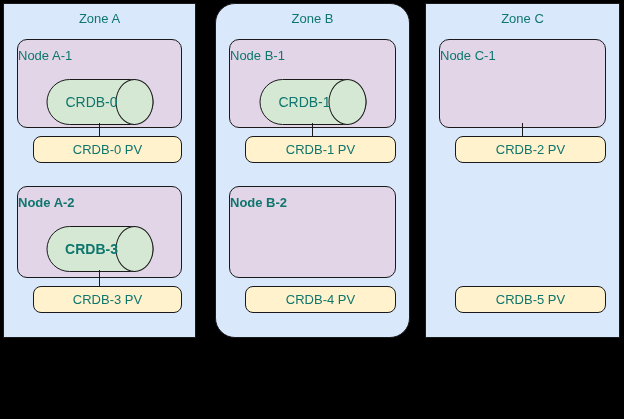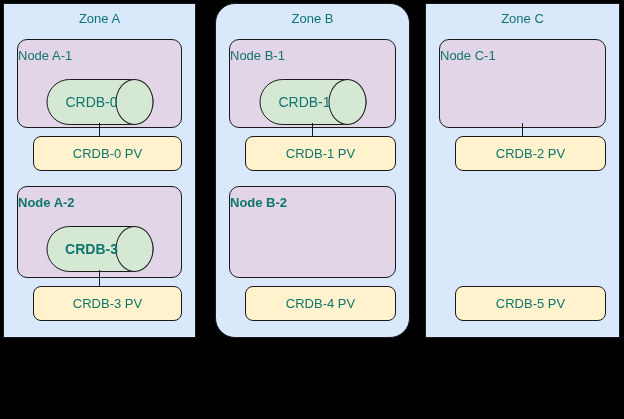--- a/index.html
+++ b/index.html
@@ -80,21 +80,21 @@
     left: 50%;
     width: 1.5px;
     margin-left: -1px;
     background: var(--border, #000);
   }
   .connector-1 { top: 119px; height: 14px; }
   .connector-2 { top: 266px; height: 17px; }
   .pv {
     position: absolute;
     left: 29px; right: 13px;
-    height: 35px;
+    height: 27px;
     background: var(--pv-fill, #fff2cc);
     border: 1px solid var(--border, #000);
     border-radius: 8px;
     box-sizing: border-box;
     display: flex;
     align-items: center;
     justify-content: center;
     font-size: 13px;
   }
   .pv-1 { top: 132px; }

